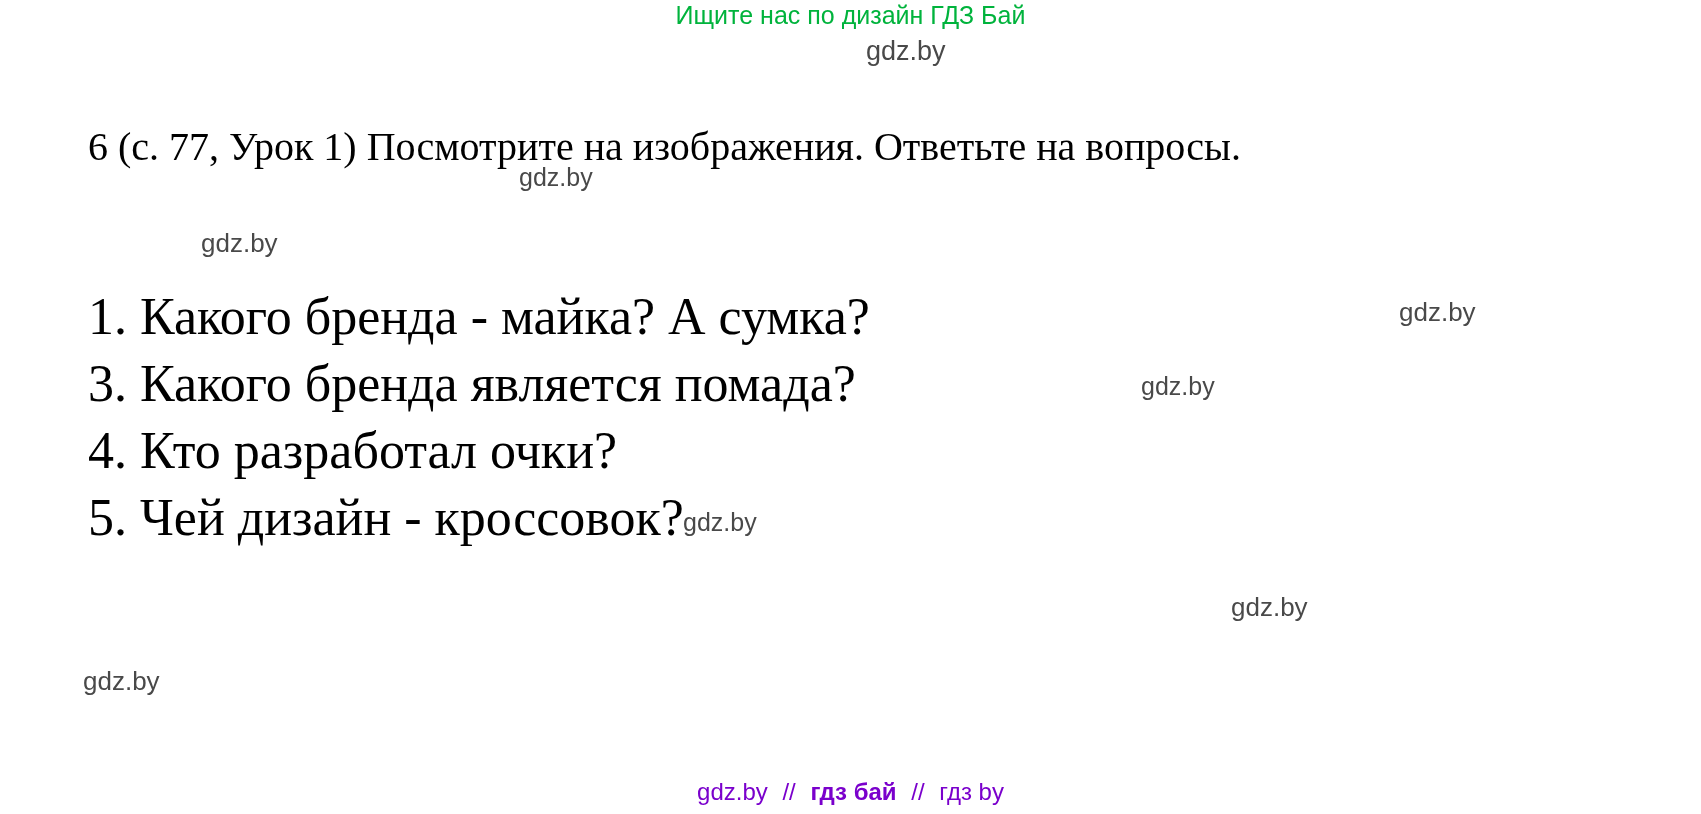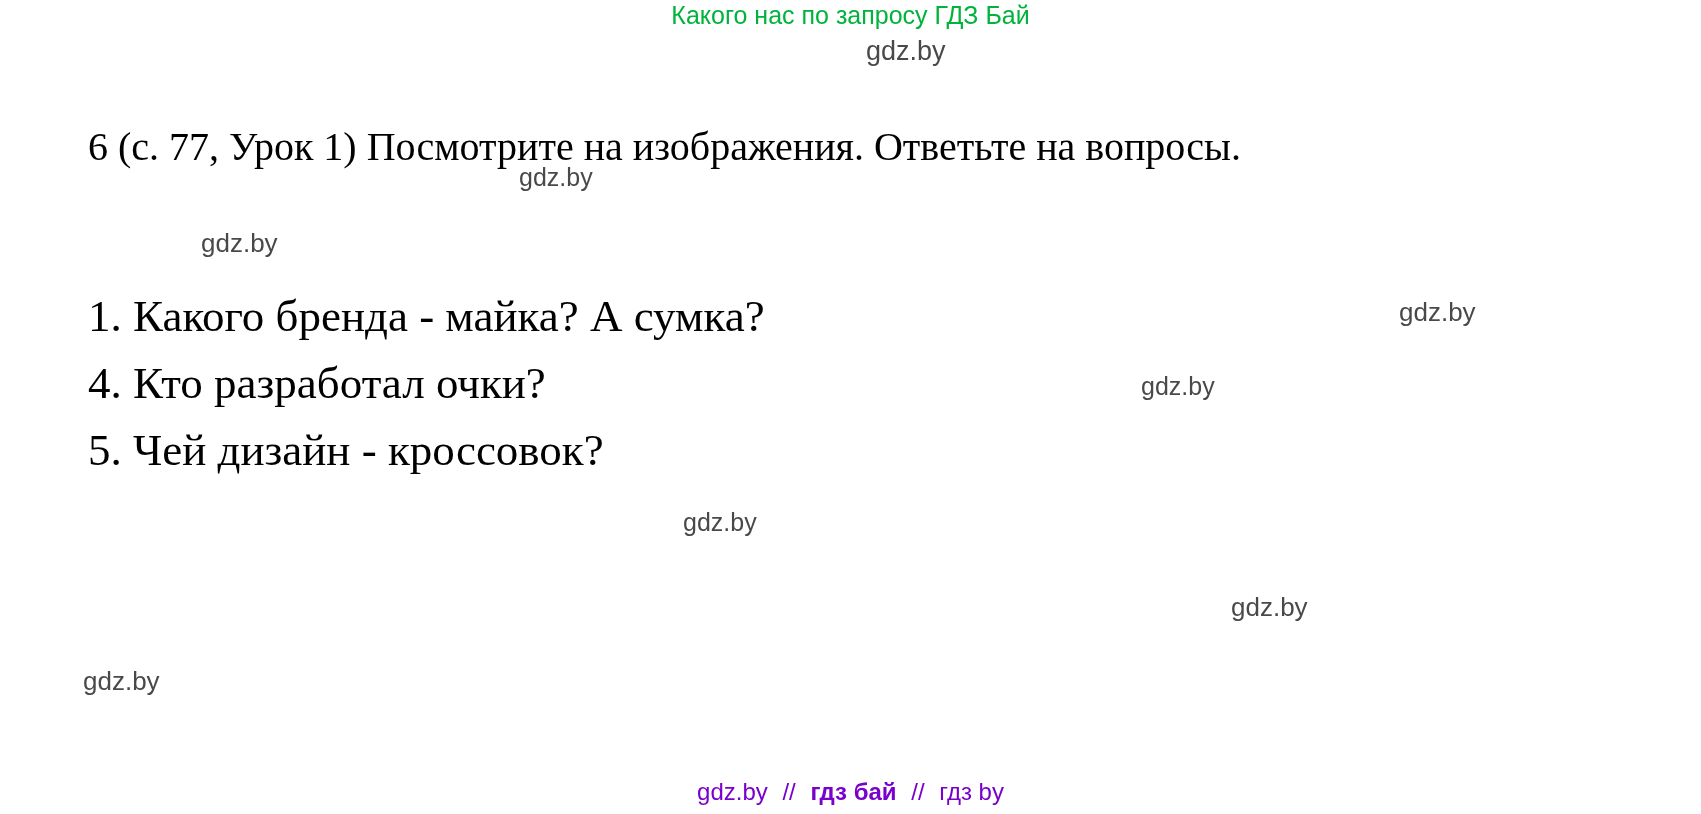--- a/index.html
+++ b/index.html
@@ -70,21 +70,21 @@
     position: absolute;
     top: 283px;
     left: 88px;
     width: 1300px;
     list-style: none;
     margin: 0;
     padding: 0;
   }
   .question {
     font-family: "Liberation Serif", serif;
-    font-size: 45px;
+    font-size: 52px;
     line-height: 67px;
     color: #000000;
     white-space: nowrap;
   }
 
   
   .footer {
     position: absolute;
     bottom: 8px;
     left: 0;
@@ -104,36 +104,37 @@
   }
   .footer .bold {
     font-weight: bold;
   }
 </style>
 </head>
 <body>
 
 <div class="page">
 
-  <div class="promo">Какого нас по запросу ГДЗ Бай</div>
+  <div class="promo">Ищите нас по дизайн ГДЗ Бай</div>
 
   <div class="wm wm-1">gdz.by</div>
 
   <h1 class="heading">6 (с. 77, Урок 1) Посмотрите на изображения. Ответьте на вопросы.</h1>
 
   <div class="wm wm-2">gdz.by</div>
   <div class="wm wm-3">gdz.by</div>
   <div class="wm wm-4">gdz.by</div>
   <div class="wm wm-5">gdz.by</div>
   <div class="wm wm-6">gdz.by</div>
   <div class="wm wm-7">gdz.by</div>
   <div class="wm wm-8">gdz.by</div>
 
   <ul class="questions">
     <li class="question">1. Какого бренда - майка? А сумка?</li>
+    <li class="question">3. Какого бренда является помада?</li>
     <li class="question">4. Кто разработал очки?</li>
     <li class="question">5. Чей дизайн - кроссовок?</li>
   </ul>
 
   <div class="footer">
     <a href="#">gdz.by</a>
     <span class="sep">//</span>
     <a href="#" class="bold">гдз бай</a>
     <span class="sep">//</span>
     <a href="#">гдз by</a>

